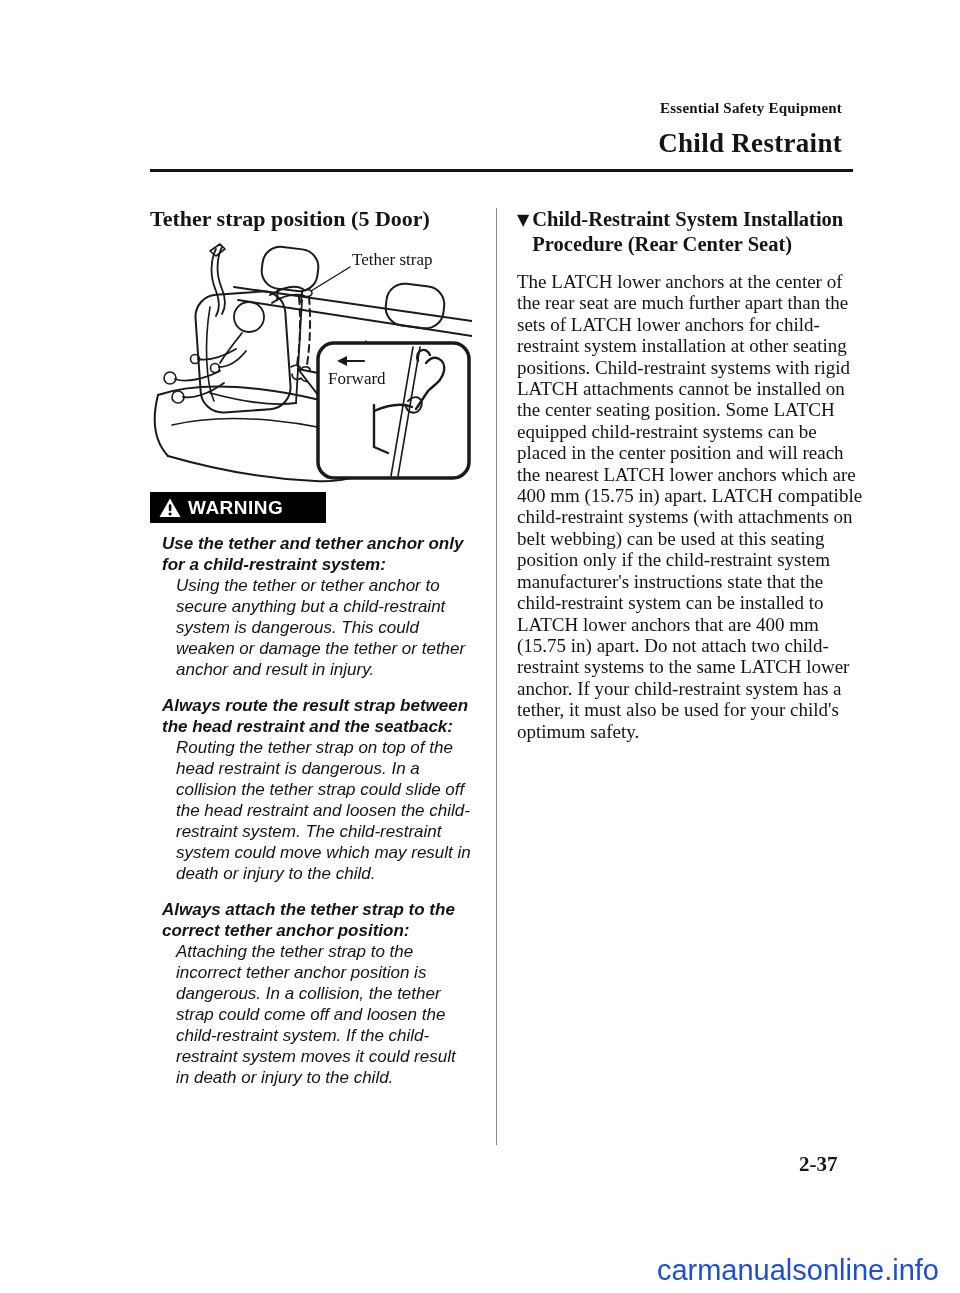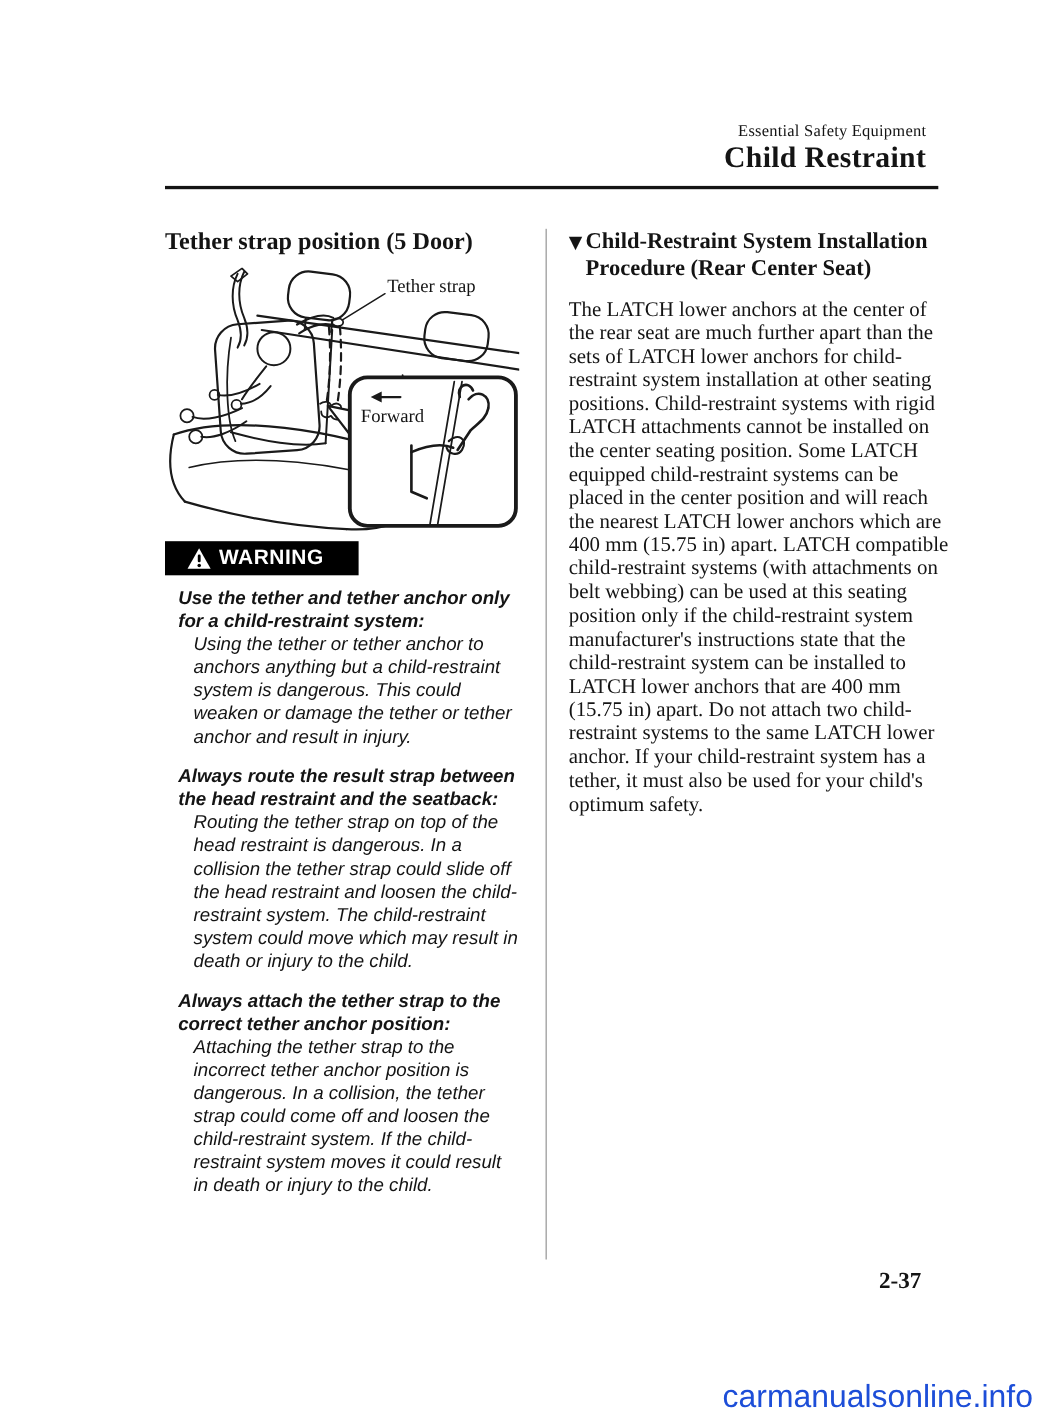--- a/index.html
+++ b/index.html
@@ -3,22 +3,22 @@
 <meta charset="utf-8">
 <style>
   * { margin:0; padding:0; box-sizing:border-box; }
   html,body { background:#ffffff; }
   .page {
     position:relative; width:960px; height:1293px; background:#ffffff;
     font-family:"Liberation Serif", serif; color:#141414; overflow:hidden;
   }
   
   .hdr-section {
-    position:absolute; right:118px; top:112px;
-    font-weight:normal; font-size:15px; letter-spacing:0.2px;
+    position:absolute; right:118px; top:100px;
+    font-weight:bold; font-size:15px; letter-spacing:0.2px;
   }
   .hdr-title {
     position:absolute; right:118px; top:128px;
     font-weight:bold; font-size:27px; letter-spacing:0.3px;
   }
   .hdr-rule {
     position:absolute; left:150px; right:107px; top:169px; height:3px; background:#141414;
   }
   
   .col-divider {
@@ -26,21 +26,21 @@
   }
   
   .left-col { position:absolute; left:150px; top:207px; width:322px; }
   .lc-heading { font-weight:bold; font-size:22px; line-height:24px; }
   .figure-wrap { margin-top:12px; width:322px; height:240px; }
   .figure-wrap svg { display:block; }
   .fig-label { font-family:"Liberation Serif", serif; font-size:17px; fill:#141414; }
 
   .warning-box {
     margin-top:9px; width:176px; height:31px; background:#000000;
-    display:flex; align-items:center; padding-left:20px; gap:7px;
+    display:flex; align-items:center; padding-left:9px; gap:7px;
   }
   .warning-label {
     color:#ffffff; font-family:"Liberation Sans", sans-serif;
     font-weight:bold; font-size:19px; letter-spacing:0.5px;
   }
   .warn-item { font-family:"Liberation Sans", sans-serif; font-style:italic; }
   .warn-lead {
     margin-top:10px; font-weight:bold; font-size:17px; line-height:21px;margin-left:12px;
   }
   .warn-item + .warn-item .warn-lead { margin-top:15px; }
@@ -149,21 +149,21 @@
       <svg width="22" height="20" viewBox="0 0 22 20">
         <path d="M11,0.5 L21.5,19 L0.5,19 Z" fill="#ffffff"></path>
         <rect x="9.8" y="6.2" width="2.6" height="7" rx="1.2" fill="#000000"></rect>
         <circle cx="11.1" cy="16" r="1.6" fill="#000000"></circle>
       </svg>
       <span class="warning-label">WARNING</span>
     </div>
 
     <div class="warn-item">
       <div class="warn-lead">Use the tether and tether anchor only for a child-restraint system:</div>
-      <div class="warn-body">Using the tether or tether anchor to anchors anything but a child-restraint system is dangerous. This could weaken or damage the tether or tether anchor and result in injury.</div>
+      <div class="warn-body">Using the tether or tether anchor to secure anything but a child-restraint system is dangerous. This could weaken or damage the tether or tether anchor and result in injury.</div>
     </div>
     <div class="warn-item">
       <div class="warn-lead">Always route the result strap between the head restraint and the seatback:</div>
       <div class="warn-body">Routing the tether strap on top of the head restraint is dangerous. In a collision the tether strap could slide off the head restraint and loosen the child-restraint system. The child-restraint system could move which may result in death or injury to the child.</div>
     </div>
     <div class="warn-item">
       <div class="warn-lead">Always attach the tether strap to the correct tether anchor position:</div>
       <div class="warn-body">Attaching the tether strap to the incorrect tether anchor position is dangerous. In a collision, the tether strap could come off and loosen the child-restraint system. If the child-restraint system moves it could result in death or injury to the child.</div>
     </div>
   </div>

